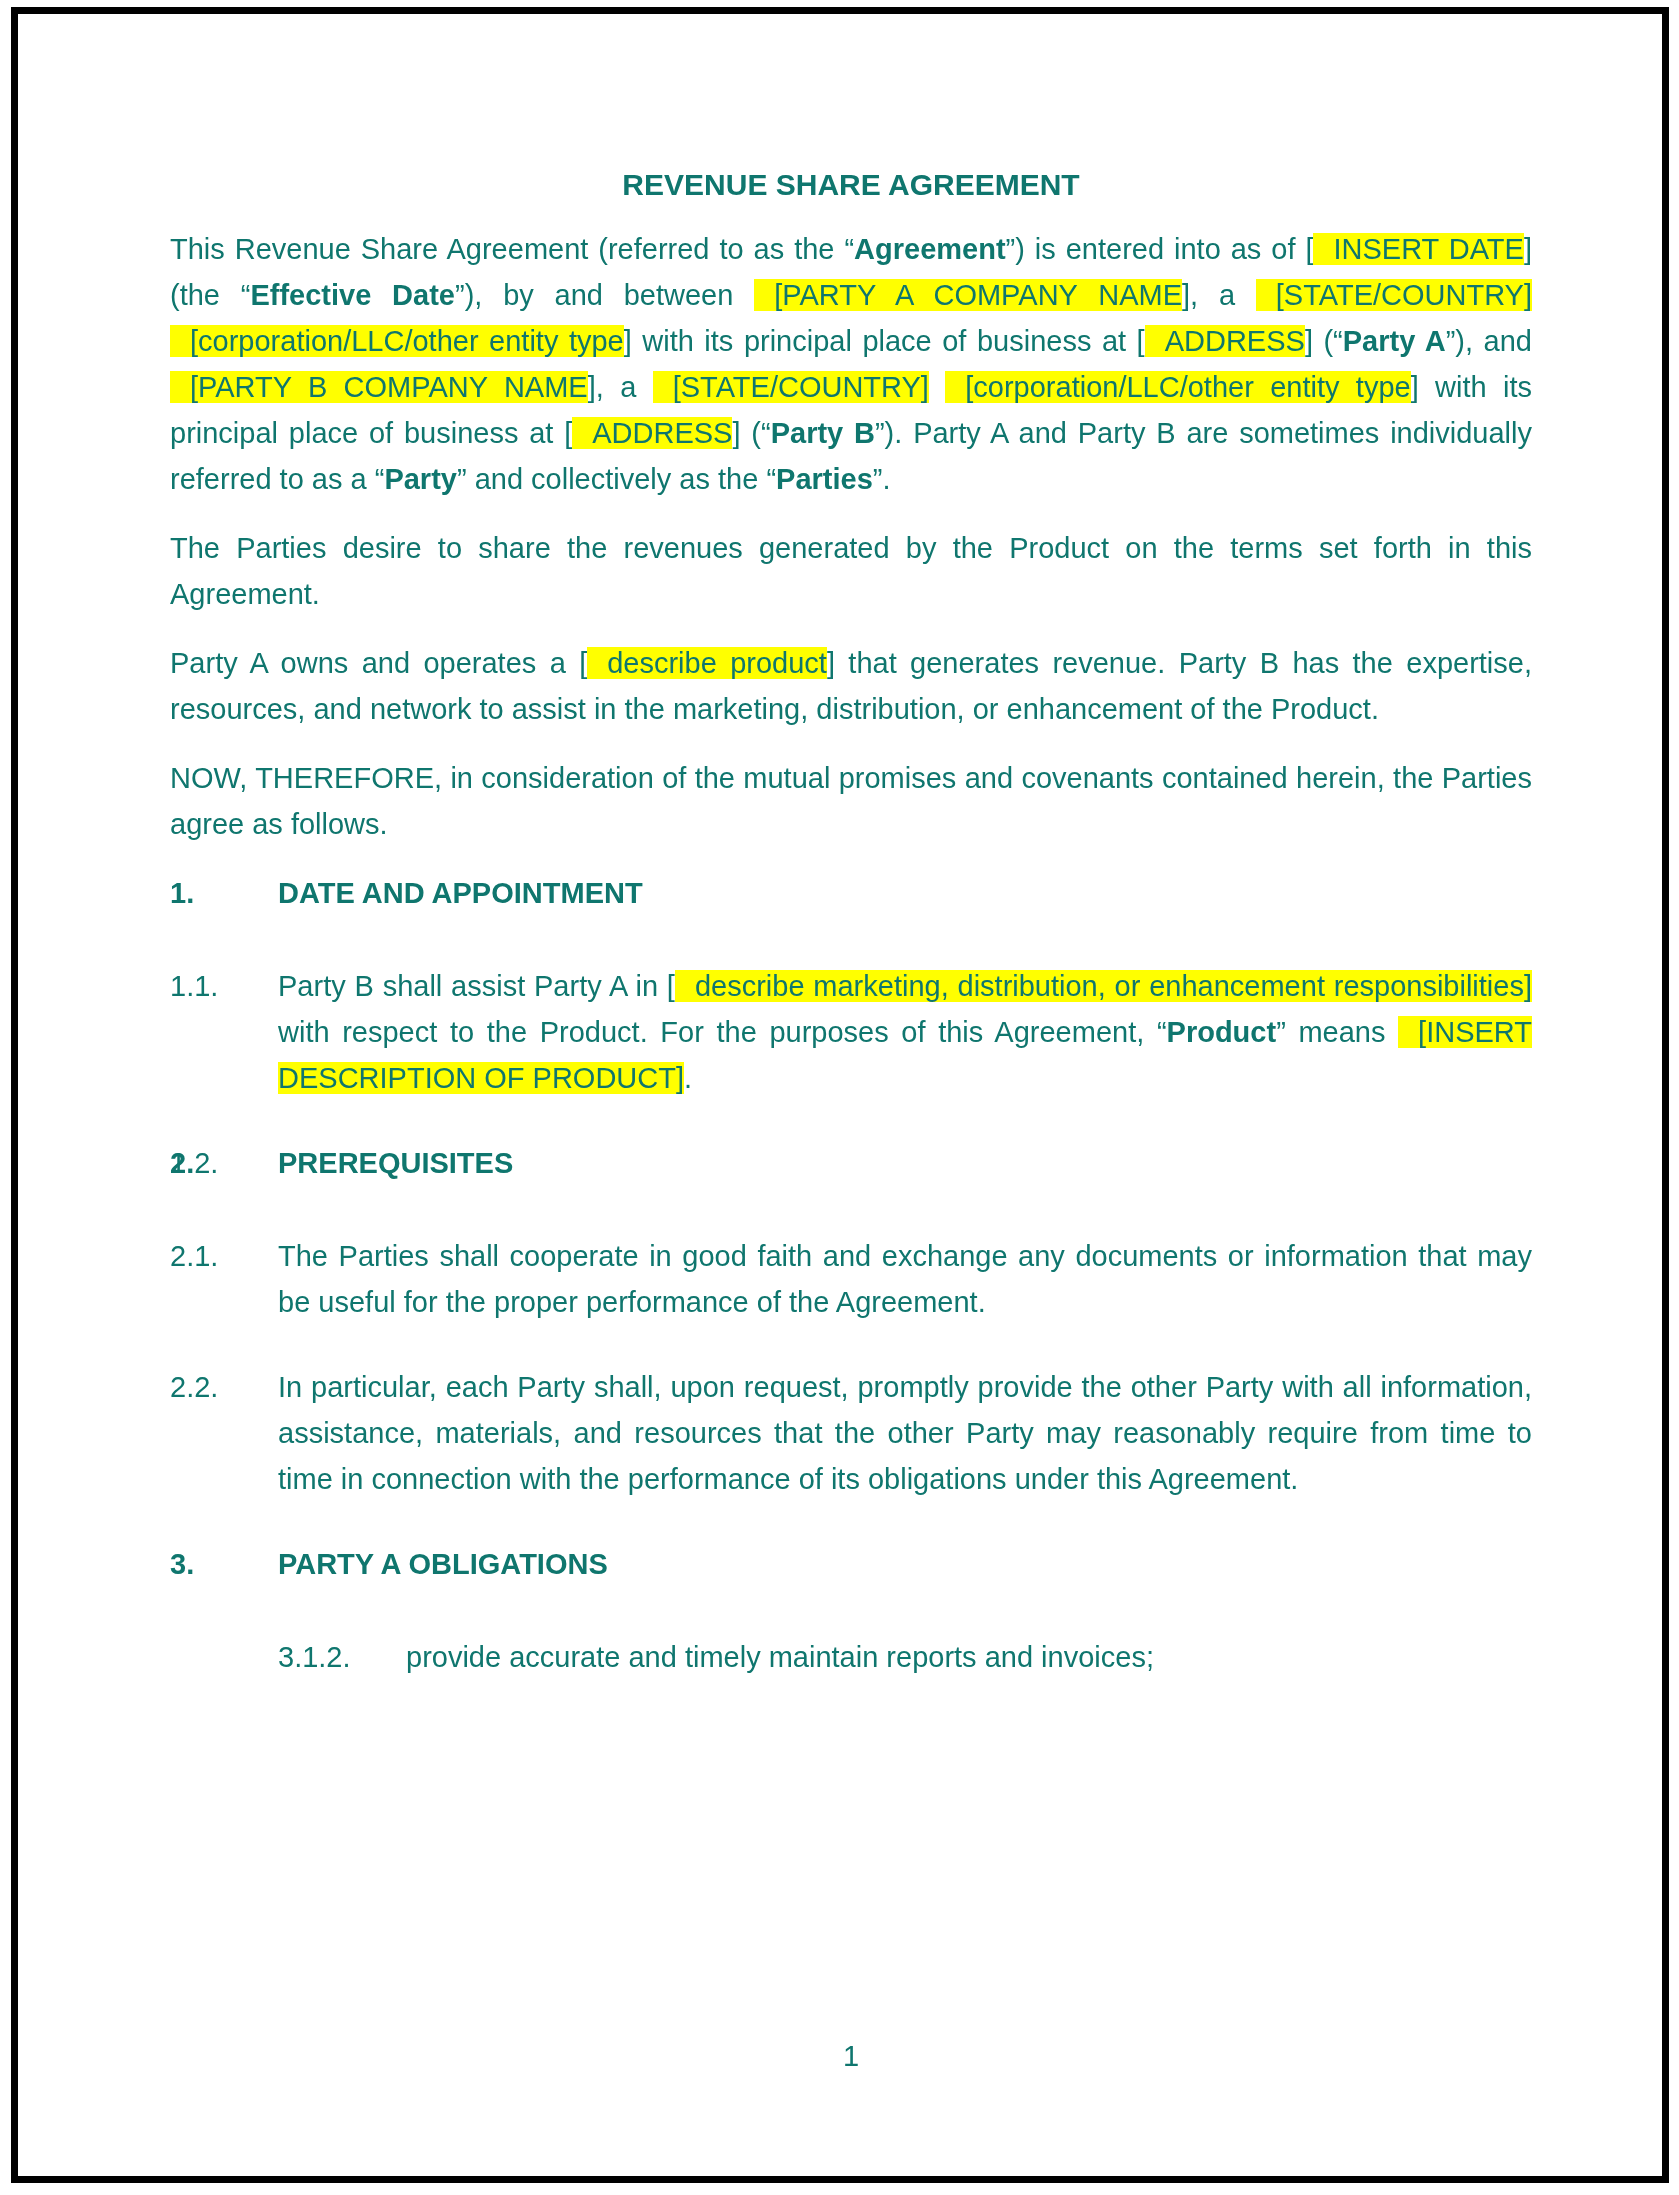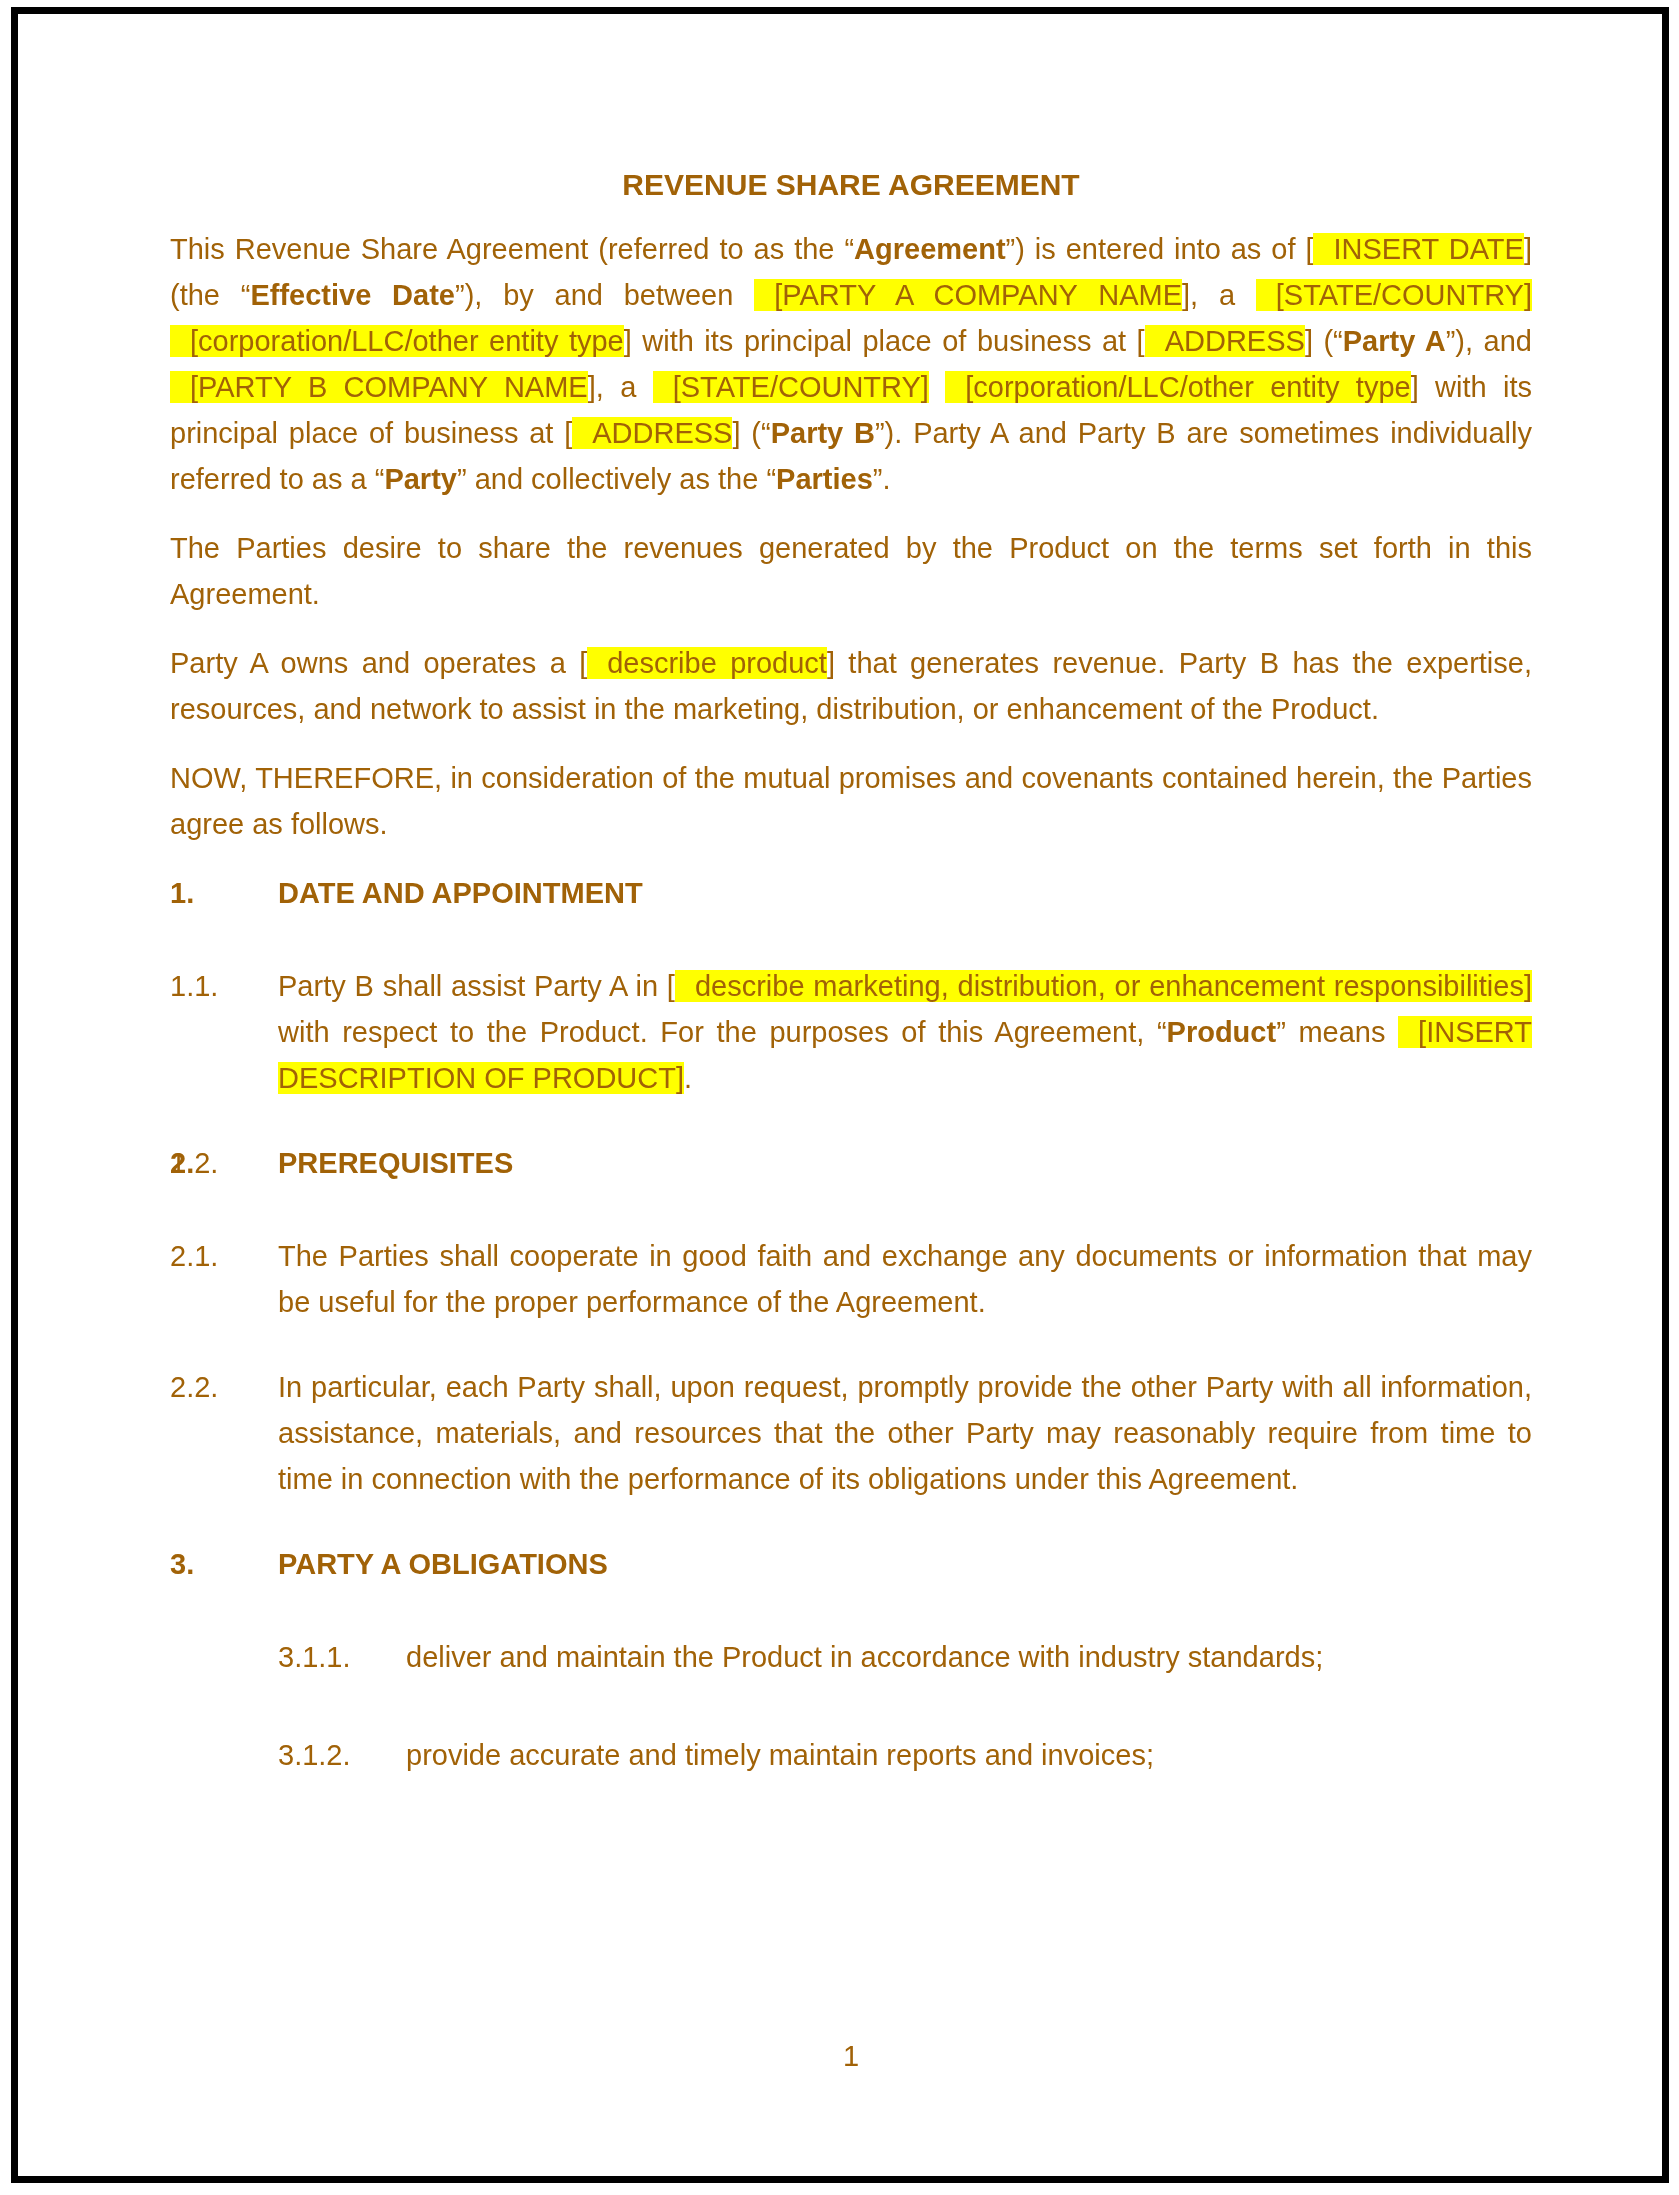--- a/index.html
+++ b/index.html
@@ -52,34 +52,33 @@
     position:absolute;
     left:170px;top:2033px;width:1362px;
     text-align:center;
     font-size:29px;
     line-height:46px;
   }
 </style>
 </head>
 <body>
 
-<div class="page" style="--hl: #ffff00; --border: #000000; color: #a16207; text-decoration: underline;">
+<div class="page" style="--hl: #ffff00; --border: #000000; color: #0f766e; text-decoration: underline;">
   <div class="frame"></div>
   <div class="content">
     <h1 class="doc-title">REVENUE SHARE AGREEMENT</h1>
 
   <p class="para"><span>This Revenue Share Agreement (referred to as the “</span><span class="b">Agreement</span><span>”) is entered into as of [</span><span class="hl">INSERT DATE</span><span>] (the “</span><span class="b">Effective Date</span><span>”), by and between </span><span class="hl">[PARTY A COMPANY NAME</span><span>], a </span><span class="hl">[STATE/COUNTRY]</span><span> </span><span class="hl">[corporation/LLC/other entity type</span><span>] with its principal place of business at [</span><span class="hl">ADDRESS</span><span>] (“</span><span class="b">Party A</span><span>”), and </span><span class="hl">[PARTY B COMPANY NAME</span><span>], a </span><span class="hl">[STATE/COUNTRY]</span><span> </span><span class="hl">[corporation/LLC/other entity type</span><span>] with its principal place of business at [</span><span class="hl">ADDRESS</span><span>] (“</span><span class="b">Party B</span><span>”). Party A and Party B are sometimes individually referred to as a “</span><span class="b">Party</span><span>” and collectively as the “</span><span class="b">Parties</span><span>”.</span></p>
       <p class="para"><span>The Parties desire to share the revenues generated by the Product on the terms set forth in this Agreement.</span></p>
       <p class="para"><span>Party A owns and operates a [</span><span class="hl">describe product</span><span>] that generates revenue. Party B has the expertise, resources, and network to assist in the marketing, distribution, or enhancement of the Product.</span></p>
       <p class="para"><span>NOW, THEREFORE, in consideration of the mutual promises and covenants contained herein, the Parties agree as follows.</span></p>
       <div class="item heading"><span class="num">1.</span><span><span>DATE AND APPOINTMENT</span></span></div>
       <div class="item item1"><span class="num">1.1.</span><span><span>Party B shall assist Party A in [</span><span class="hl">describe marketing, distribution, or enhancement responsibilities]</span><span> with respect to the Product. For the purposes of this Agreement, “</span><span class="b">Product</span><span>” means </span><span class="hl">[INSERT DESCRIPTION OF PRODUCT]</span><span>.</span></span></div>
       <div class="item item1"><span class="num">1.2.</span></div>
       <div class="item heading"><span class="num">2.</span><span><span>PREREQUISITES</span></span></div>
       <div class="item item1"><span class="num">2.1.</span><span><span>The Parties shall cooperate in good faith and exchange any documents or information that may be useful for the proper performance of the Agreement.</span></span></div>
       <div class="item item1"><span class="num">2.2.</span><span><span>In particular, each Party shall, upon request, promptly provide the other Party with all information, assistance, materials, and resources that the other Party may reasonably require from time to time in connection with the performance of its obligations under this Agreement.</span></span></div>
       <div class="item heading"><span class="num">3.</span><span><span>PARTY A OBLIGATIONS</span></span></div>
-      <div class="item item2"><span class="num">3.1.1.</span><span><span>deliver and maintain the Product in accordance with industry standards;</span></span></div>
       <div class="item item2"><span class="num">3.1.2.</span><span><span>provide accurate and timely maintain reports and invoices;</span></span></div>
     </div>
   <div class="page-number">1</div>
 </div>
 
 
 </body></html>

